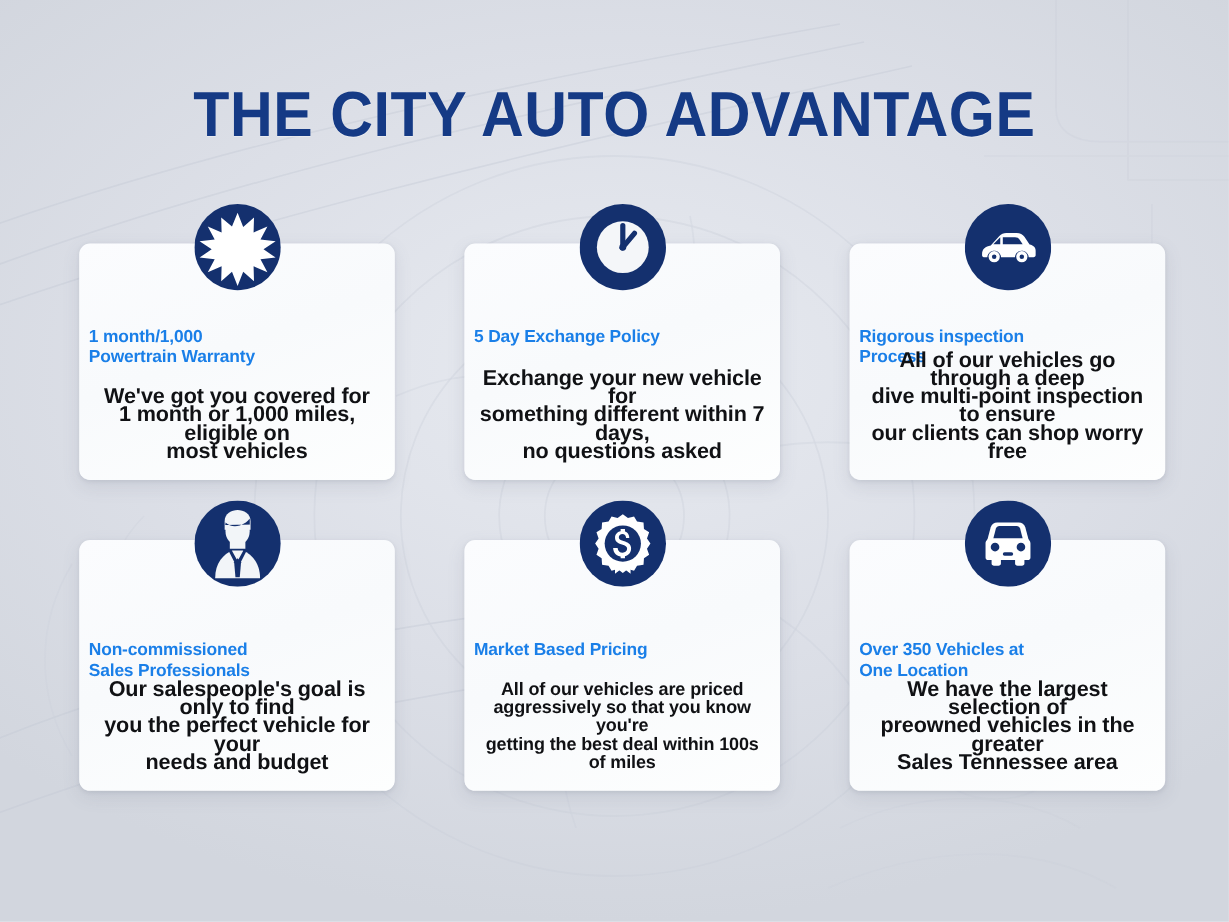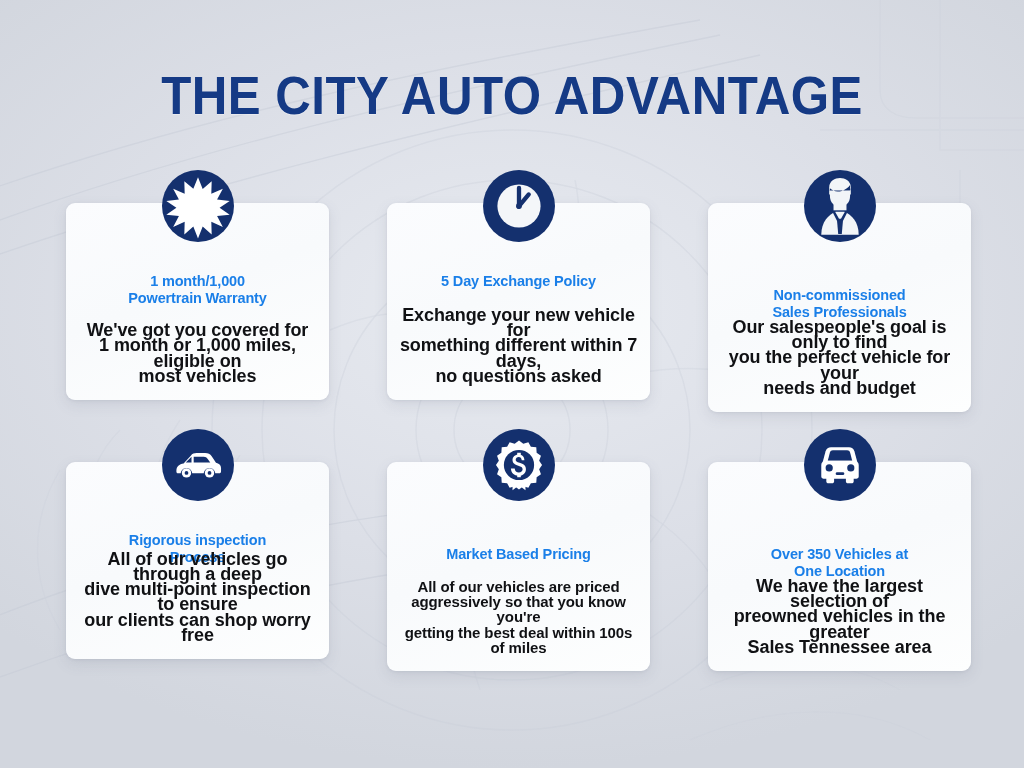--- a/index.html
+++ b/index.html
@@ -77,21 +77,21 @@
     width: 72px;
     height: 72px;
   }
   .icon-wrap svg { display: block; width: 72px; height: 72px; }
 
   .card-heading {
     position: absolute;
     left: 8px;
     right: 8px;
     top: 70px;
-    text-align: center;
+    text-align: left;
     color: #1a7fe8;
     font-size: 14.5px;
     line-height: 17px;
     font-weight: 700;
     letter-spacing: -0.15px;
   }
   .row2 .card-heading { top: 84px; }
 
   .card-body {
     position: absolute;
@@ -189,20 +189,44 @@
     <div class="card-heading">
       <span>5 Day Exchange Policy</span>
     </div>
     <div class="card-body">
       <span>Exchange your new vehicle for</span><br>
       <span>something different within 7 days,</span><br>
       <span>no questions asked</span>
     </div>
   </div>
 
+  <div class="card row1">
+    <div class="icon-wrap">
+      <svg viewBox="0 0 100 100">
+        <circle cx="50" cy="50" r="50" fill="#14306e"></circle>
+        <path fill="#ffffff" d="M20 58 C20 52 24 49 30 48 L40 37 C42 34.5 45 33.5 48 33.5 L60 33.5 C64 33.5 67 35 69 38 L75 47 C79 48 82 50 82 54 L82 59 C82 60.5 81 61.5 79.5 61.5 L74 61.5 C73.5 57 70 54 66 54 C62 54 58.5 57 58 61.5 L42 61.5 C41.5 57 38 54 34 54 C30 54 26.5 57 26 61.5 L22 61.5 C20.8 61.5 20 60.6 20 59.4 Z"></path>
+        <circle cx="34" cy="61" r="6.5" fill="#ffffff"></circle>
+        <circle cx="66" cy="61" r="6.5" fill="#ffffff"></circle>
+        <circle cx="34" cy="61" r="2.6" fill="#14306e"></circle>
+        <circle cx="66" cy="61" r="2.6" fill="#14306e"></circle>
+        <path fill="#14306e" d="M44 38.5 L58 38.5 C60.5 38.5 62 39.5 63.5 41.5 L67 46.5 L44 46.5 Z"></path>
+        <path fill="#14306e" d="M41 38.5 L41 46.5 L33 46.5 Z"></path>
+      </svg>
+    </div>
+    <div class="card-heading">
+      <span>Rigorous inspection</span><br>
+      <span>Process</span>
+    </div>
+    <div class="card-body">
+      <span>All of our vehicles go through a deep</span><br>
+      <span>dive multi-point inspection to ensure</span><br>
+      <span>our clients can shop worry free</span>
+    </div>
+  </div>
+
   <div class="card tall row2">
     <div class="icon-wrap">
       <svg viewBox="0 0 100 100">
         <circle cx="50" cy="50" r="50" fill="#14306e"></circle>
         <path fill="#f2f5f8" d="M35 24 C35 15 43 11 50 11 C57 11 65 15 65 24 L65 34 L35 34 Z"></path>
         <path fill="#14306e" d="M36 27 C40 30 46 31 52 29 C57 27.4 61 25 63.5 22 L64.5 28 L35.5 28.5 Z"></path>
         <path fill="#f2f5f8" d="M36 26 C36 20 42 17 50 17 C58 17 64 20 64 26 L64 36 C64 45 58 51 50 51 C42 51 36 45 36 36 Z"></path>
         <path fill="#14306e" d="M36 25.5 C40 29.5 46 31 52.5 29 C58 27.2 62 24.2 64 21 L64 28 L36 28.5 Z"></path>
         <path fill="#f2f5f8" d="M41 47 L59 47 L59 56 L41 56 Z"></path>
         <path fill="#f2f5f8" d="M24 90 C24 72 34 62 44 58 L56 58 C66 62 76 72 76 90 Z"></path>
@@ -214,44 +238,20 @@
       <span>Non-commissioned</span><br>
       <span>Sales Professionals</span>
     </div>
     <div class="card-body">
       <span>Our salespeople's goal is only to find</span><br>
       <span>you the perfect vehicle for your</span><br>
       <span>needs and budget</span>
     </div>
   </div>
 
-  <div class="card row1">
-    <div class="icon-wrap">
-      <svg viewBox="0 0 100 100">
-        <circle cx="50" cy="50" r="50" fill="#14306e"></circle>
-        <path fill="#ffffff" d="M20 58 C20 52 24 49 30 48 L40 37 C42 34.5 45 33.5 48 33.5 L60 33.5 C64 33.5 67 35 69 38 L75 47 C79 48 82 50 82 54 L82 59 C82 60.5 81 61.5 79.5 61.5 L74 61.5 C73.5 57 70 54 66 54 C62 54 58.5 57 58 61.5 L42 61.5 C41.5 57 38 54 34 54 C30 54 26.5 57 26 61.5 L22 61.5 C20.8 61.5 20 60.6 20 59.4 Z"></path>
-        <circle cx="34" cy="61" r="6.5" fill="#ffffff"></circle>
-        <circle cx="66" cy="61" r="6.5" fill="#ffffff"></circle>
-        <circle cx="34" cy="61" r="2.6" fill="#14306e"></circle>
-        <circle cx="66" cy="61" r="2.6" fill="#14306e"></circle>
-        <path fill="#14306e" d="M44 38.5 L58 38.5 C60.5 38.5 62 39.5 63.5 41.5 L67 46.5 L44 46.5 Z"></path>
-        <path fill="#14306e" d="M41 38.5 L41 46.5 L33 46.5 Z"></path>
-      </svg>
-    </div>
-    <div class="card-heading">
-      <span>Rigorous inspection</span><br>
-      <span>Process</span>
-    </div>
-    <div class="card-body">
-      <span>All of our vehicles go through a deep</span><br>
-      <span>dive multi-point inspection to ensure</span><br>
-      <span>our clients can shop worry free</span>
-    </div>
-  </div>
-
   <div class="card tall row2">
     <div class="icon-wrap">
       <svg viewBox="0 0 100 100">
         <circle cx="50" cy="50" r="50" fill="#14306e"></circle>
         <path fill="#ffffff" d="M41 60 L59 60 L59 85 L50 78 L41 85 Z"></path>
         <path fill="#ffffff" d="M50 16 L56 20.5 L63 18.5 L66.5 24.5 L74 25.5 L74.5 33 L80.5 37 L78 44 L82 50 L78 56 L80.5 63 L74.5 67 L74 74.5 L66.5 75.5 L63 81.5 L56 79.5 L50 84 L44 79.5 L37 81.5 L33.5 75.5 L26 74.5 L25.5 67 L19.5 63 L22 56 L18 50 L22 44 L19.5 37 L25.5 33 L26 25.5 L33.5 24.5 L37 18.5 L44 20.5 Z"></path>
         <circle cx="50" cy="50" r="21" fill="#14306e"></circle>
         <path fill="#ffffff" d="M47.5 33 L52.5 33 L52.5 37 L47.5 37 Z"></path>
         <path fill="#ffffff" d="M47.5 63 L52.5 63 L52.5 67 L47.5 67 Z"></path>
         <path fill="#ffffff" d="M57.5 43.5 C57.5 38.5 54 35.5 49.5 35.5 C44.5 35.5 41 38.8 41 43.2 C41 47.6 44 49.5 49 51 C53 52.2 55 53.2 55 56 C55 58.6 52.8 60.5 49.8 60.5 C46.5 60.5 44.3 58.5 44 55 L38.8 55 C39 61 43 65 49.6 65 C55.4 65 59.6 61.4 59.6 55.8 C59.6 50.6 56.2 48.6 50.8 47 C46.8 45.8 45.4 44.8 45.4 42.6 C45.4 40.4 47.2 38.8 49.6 38.8 C52 38.8 53.6 40.3 53.8 43.5 Z"></path>

